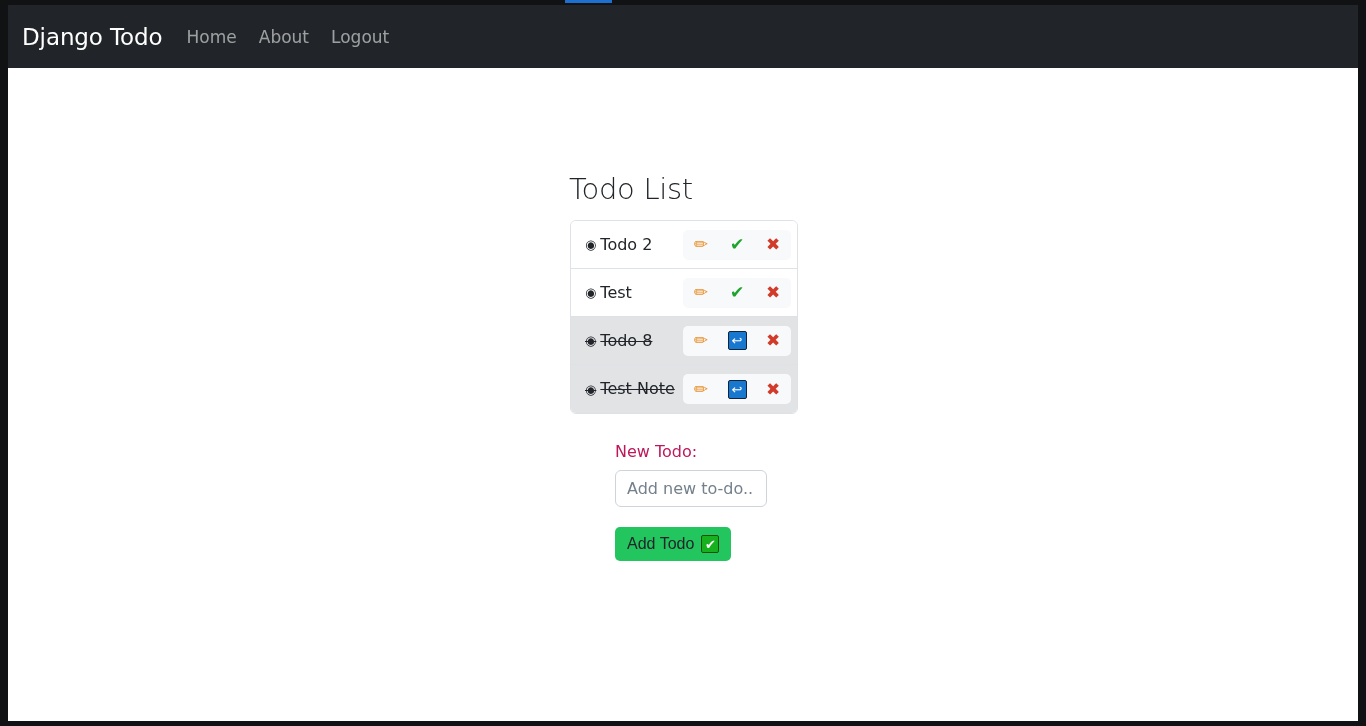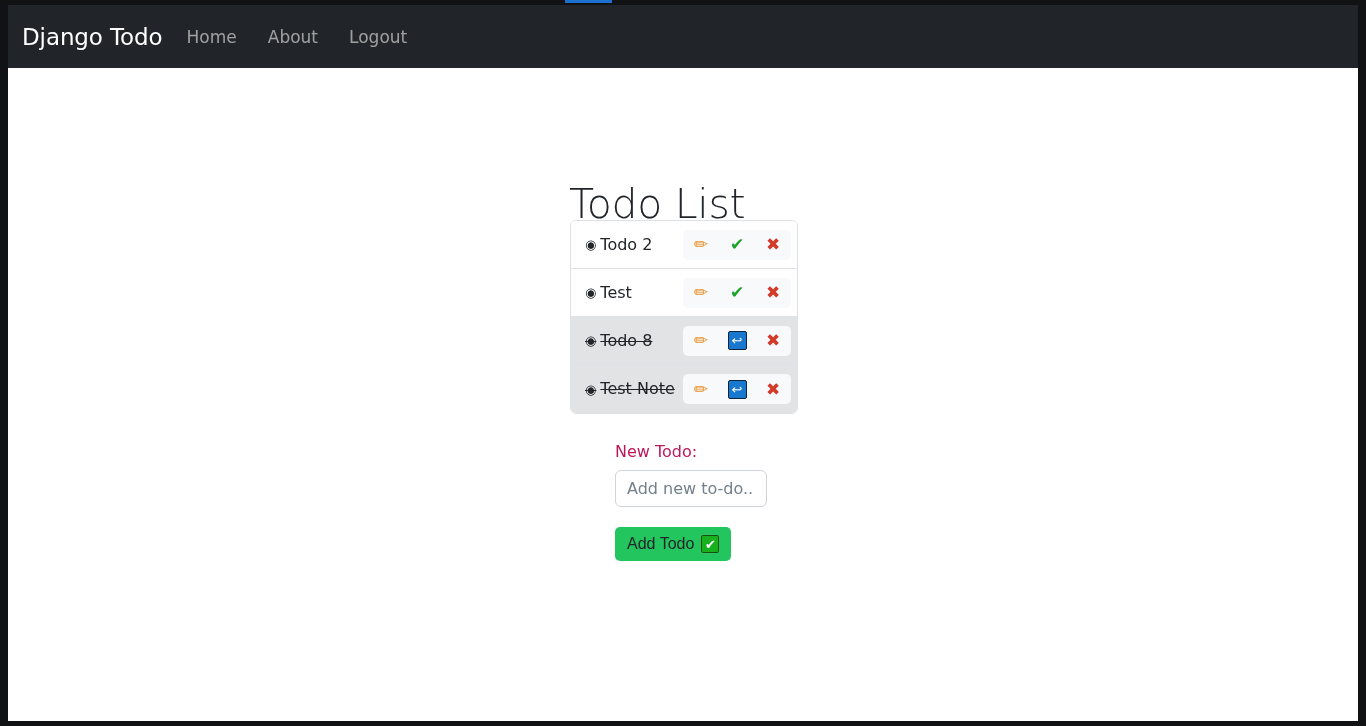--- a/index.html
+++ b/index.html
@@ -50,21 +50,21 @@
     font-size: 23px;
     font-weight: 400;
     letter-spacing: -0.1px;
     margin-right: 24px;
     white-space: nowrap;
     cursor: pointer;
   }
   .nav-links {
     display: flex;
     align-items: center;
-    gap: 31px;
+    gap: 22px;
   }
   .nav-link {
     color: rgba(255,255,255,0.56);
     font-size: 17px;
     font-weight: 400;
     text-decoration: none;
     white-space: nowrap;
     cursor: pointer;
   }
 
@@ -74,21 +74,21 @@
     left: 0; top: 63px;
     width: 1350px;
     height: 653px;
     background: #ffffff;
   }
 
   #page-title {
     position: absolute;
     left: 561px;
     top: 85px;
-    font-size: 41px;
+    font-size: 29px;
     font-weight: 300;
     color: #212529;
     letter-spacing: -0.3px;
     line-height: 1.2;
     white-space: nowrap;
   }
 
   
   #todo-list {
     position: absolute;

